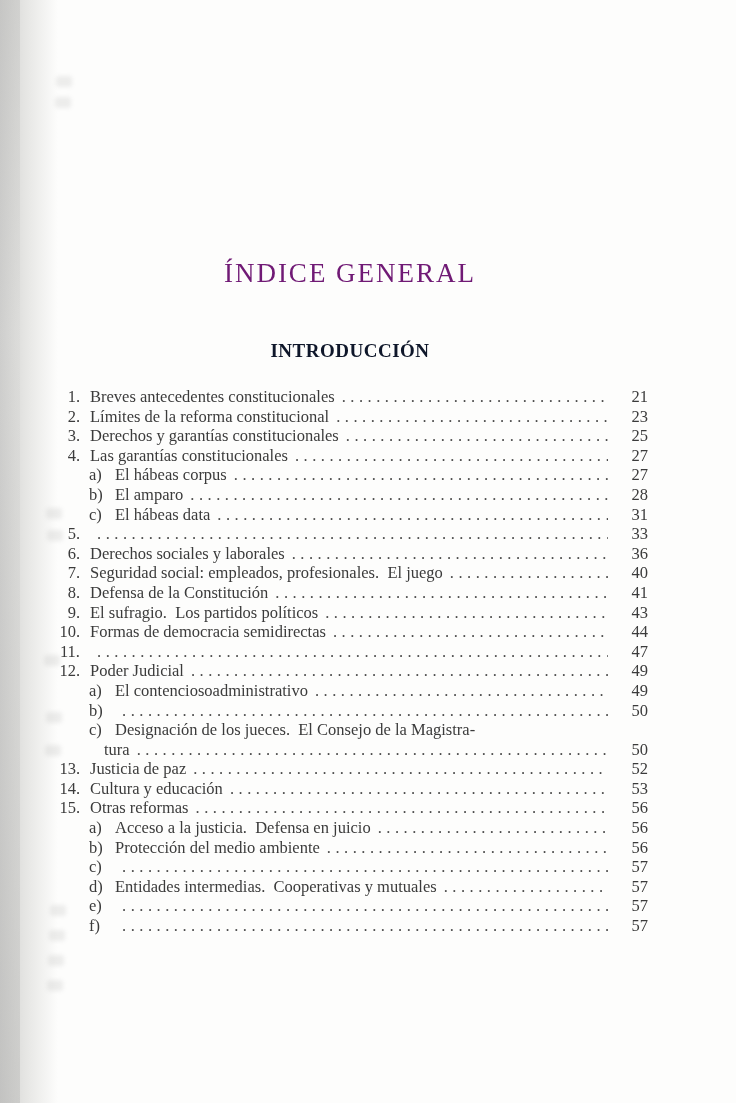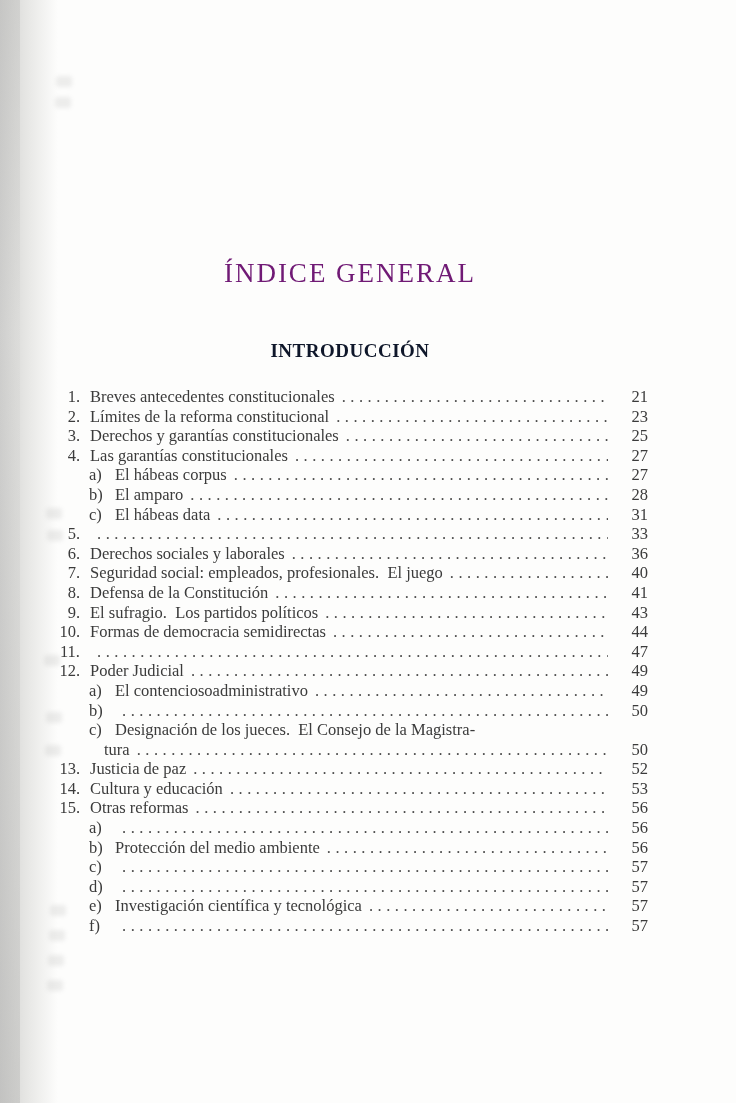--- a/index.html
+++ b/index.html
@@ -250,42 +250,43 @@
     <span class="pagenum">53</span>
   </div>
         <div class="toc-row indent0">
     <span class="num">15.</span>
     <span class="txt">Otras reformas</span>
     <span class="leader"></span>
     <span class="pagenum">56</span>
   </div>
         <div class="toc-row indent1">
     <span class="num">a)</span>
+    <span class="txt">Acceso a la justicia.&nbsp; Defensa en juicio</span>
     <span class="leader"></span>
     <span class="pagenum">56</span>
   </div>
         <div class="toc-row indent1">
     <span class="num">b)</span>
     <span class="txt">Protección del medio ambiente</span>
     <span class="leader"></span>
     <span class="pagenum">56</span>
   </div>
         <div class="toc-row indent1">
     <span class="num">c)</span>
     <span class="leader"></span>
     <span class="pagenum">57</span>
   </div>
         <div class="toc-row indent1">
     <span class="num">d)</span>
+    <span class="txt">Entidades intermedias.&nbsp; Cooperativas y mutuales</span>
     <span class="leader"></span>
     <span class="pagenum">57</span>
   </div>
         <div class="toc-row indent1">
     <span class="num">e)</span>
-    <span class="txt">Investigación científica y tecnológica</span>
     <span class="leader"></span>
     <span class="pagenum">57</span>
   </div>
         <div class="toc-row indent1">
     <span class="num">f)</span>
     <span class="leader"></span>
     <span class="pagenum">57</span>
   </div>
       </div>
   </div>

